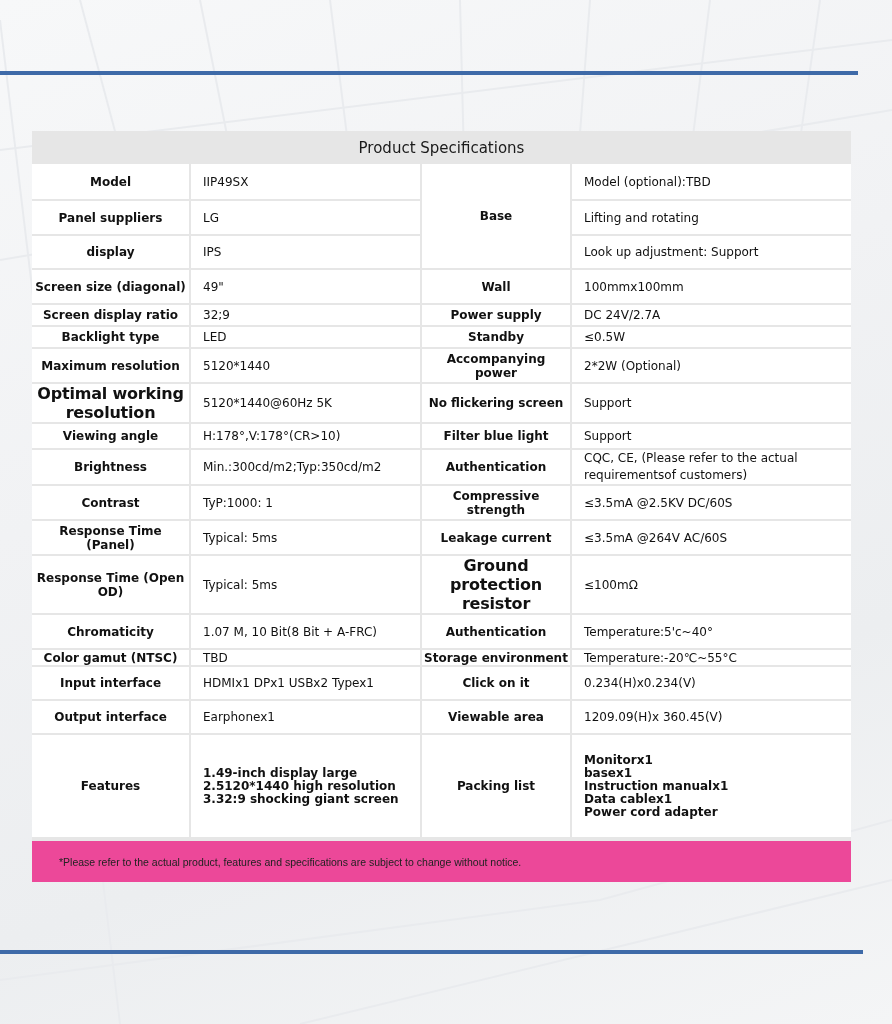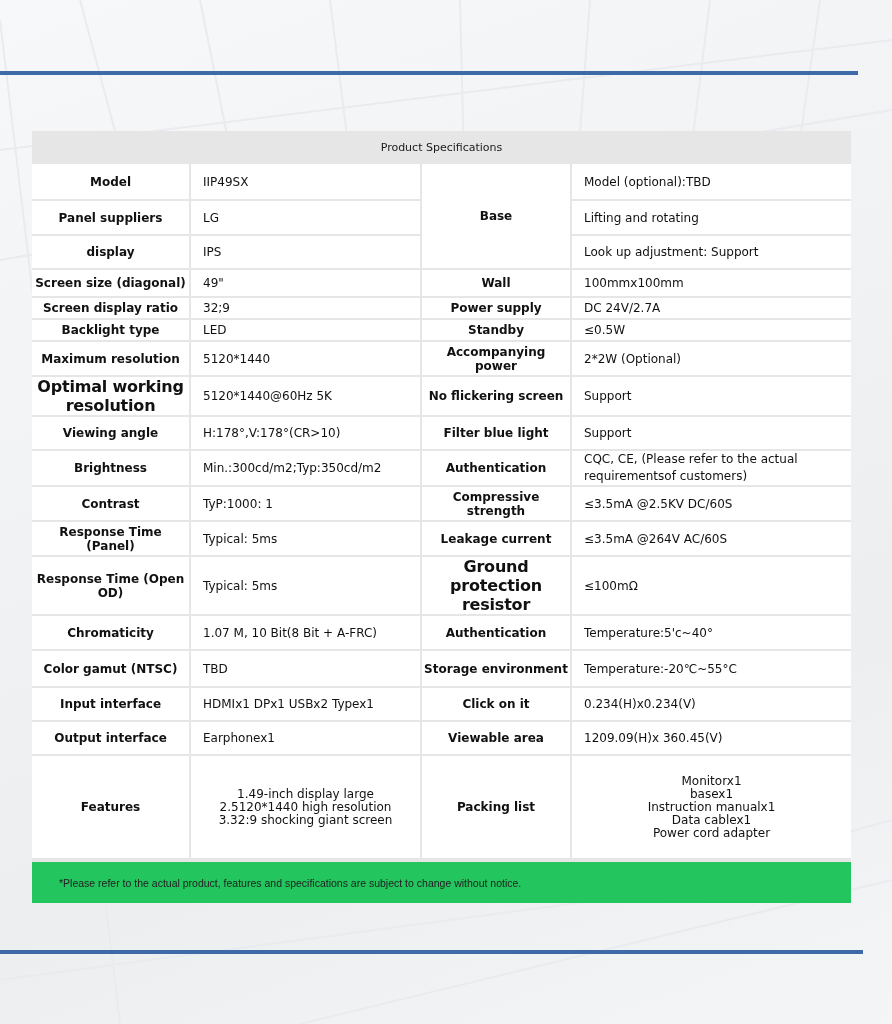--- a/index.html
+++ b/index.html
@@ -10,35 +10,35 @@
     color:#111;
   }
   .bg-lines { position:absolute; inset:0; z-index:0; }
   .rule { position:absolute; left:0; height:4px; background:#3e6aa8; z-index:1; }
   .rule.top { top:71px; width:858px; }
   .rule.bottom { top:950px; width:863px; }
 
   .sheet { position:absolute; left:32px; top:131px; width:819px; z-index:2; }
   .title-bar {
     height:33px; background:#e6e6e6; display:flex; align-items:center; justify-content:center;
-    font-size:11px; color:#1a1a1a;
+    font-size:15px; color:#1a1a1a;
   }
   table { border-collapse:collapse; width:819px; background:#fff; table-layout:fixed; }
   td {
     border:2px solid #e6e6e6; font-size:12px; padding:0 12px; vertical-align:middle;
   }
   table tr:first-child td { border-top:none; }
   td:first-child { border-left:none; }
   td:last-child { border-right:none; }
   td.lbl { text-align:center; font-weight:bold; padding:0 2px; }
   td.val { text-align:left; }
   td.lbl-tight { font-size:16px; letter-spacing:-0.2px; }
-  .multi { font-weight:normal; line-height:13px;text-align:center; }
+  .multi { font-weight:bold; line-height:13px; }
   .note {
-    background:#22c55e; height:41px; display:flex; align-items:center; padding-left:27px;
+    background:#ec4899; height:41px; display:flex; align-items:center; padding-left:27px;
     font-family:"Liberation Sans", sans-serif; font-size:10.5px; color:#222;
     border-top:2px solid #e6e6e6;
   }
 </style>
 </head>
 <body>
 
 <svg class="bg-lines" width="892" height="1024" viewBox="0 0 892 1024">
   <g stroke="#e9ebee" stroke-width="2" fill="none">
     <path d="M0 20 L120 1024"></path>
@@ -77,21 +77,21 @@
       <tr style="height:35px">
         <td class="lbl">Panel suppliers</td>
         <td class="val">LG</td>
         <td class="val">Lifting and rotating</td>
       </tr>
       <tr style="height:34px">
         <td class="lbl">display</td>
         <td class="val">IPS</td>
         <td class="val">Look up adjustment: Support</td>
       </tr>
-      <tr style="height:28px">
+      <tr style="height:35px">
         <td class="lbl">Screen size (diagonal)</td>
         <td class="val">49"</td>
         <td class="lbl">Wall</td>
         <td class="val">100mmx100mm</td>
       </tr>
       <tr style="height:22px">
         <td class="lbl">Screen display ratio</td>
         <td class="val">32;9</td>
         <td class="lbl">Power supply</td>
         <td class="val">DC 24V/2.7A</td>
@@ -107,21 +107,21 @@
         <td class="val">5120*1440</td>
         <td class="lbl">Accompanying power</td>
         <td class="val">2*2W (Optional)</td>
       </tr>
       <tr style="height:35px">
         <td class="lbl lbl-tight">Optimal working resolution</td>
         <td class="val">5120*1440@60Hz 5K</td>
         <td class="lbl">No flickering screen</td>
         <td class="val">Support</td>
       </tr>
-      <tr style="height:34px">
+      <tr style="height:26px">
         <td class="lbl">Viewing angle</td>
         <td class="val">H:178°,V:178°(CR&gt;10)</td>
         <td class="lbl">Filter blue light</td>
         <td class="val">Support</td>
       </tr>
       <tr style="height:34px">
         <td class="lbl">Brightness</td>
         <td class="val">Min.:300cd/m2;Typ:350cd/m2</td>
         <td class="lbl">Authentication</td>
         <td class="val" style="line-height:17px">CQC, CE, (Please refer to the actual requirementsof customers)</td>
@@ -143,21 +143,21 @@
         <td class="val">Typical: 5ms</td>
         <td class="lbl lbl-tight">Ground protection resistor</td>
         <td class="val">≤100mΩ</td>
       </tr>
       <tr style="height:35px">
         <td class="lbl">Chromaticity</td>
         <td class="val">1.07 M, 10 Bit(8 Bit + A-FRC)</td>
         <td class="lbl">Authentication</td>
         <td class="val">Temperature:5'c~40°</td>
       </tr>
-      <tr style="height:37px">
+      <tr style="height:17px">
         <td class="lbl">Color gamut (NTSC)</td>
         <td class="val">TBD</td>
         <td class="lbl">Storage environment</td>
         <td class="val">Temperature:-20℃~55°C</td>
       </tr>
       <tr style="height:34px">
         <td class="lbl">Input interface</td>
         <td class="val">HDMIx1 DPx1 USBx2 Typex1</td>
         <td class="lbl">Click on it</td>
         <td class="val">0.234(H)x0.234(V)</td>

